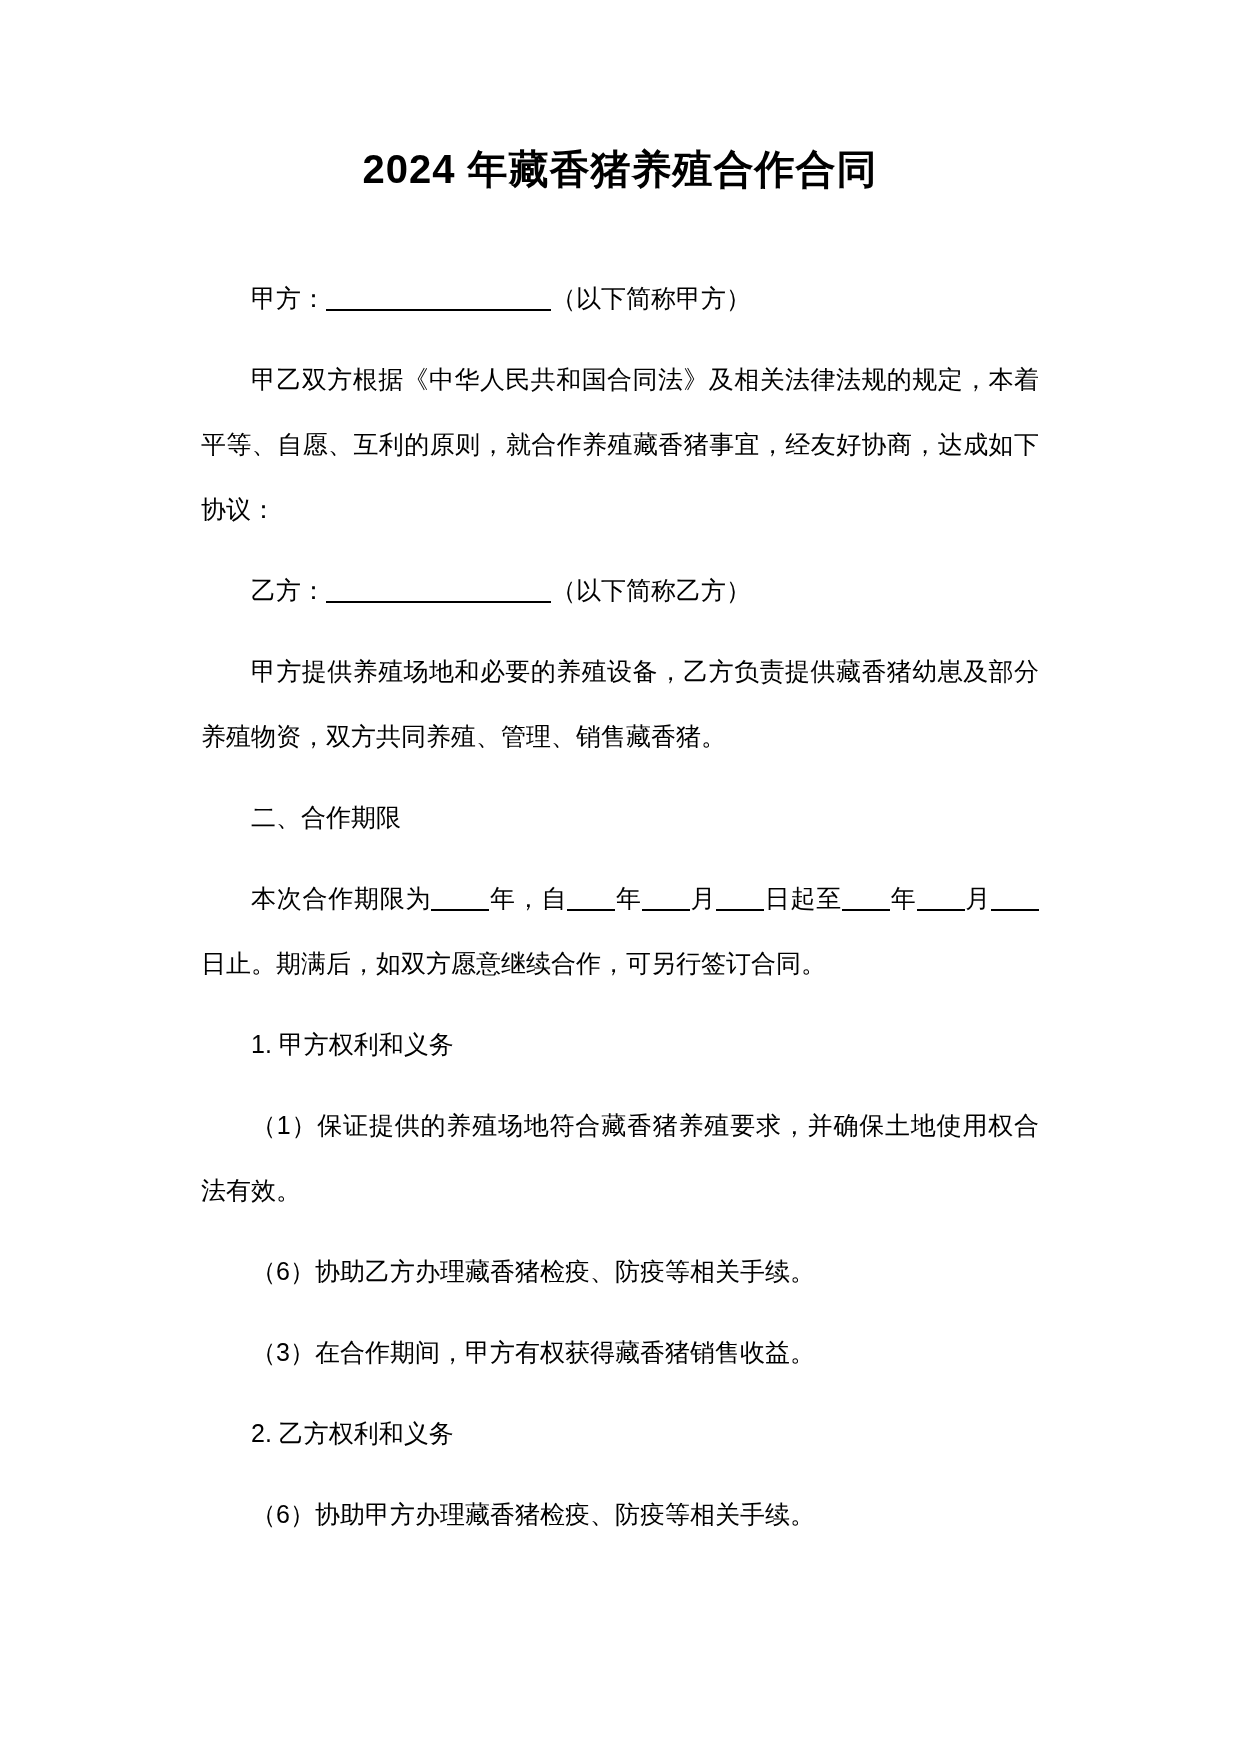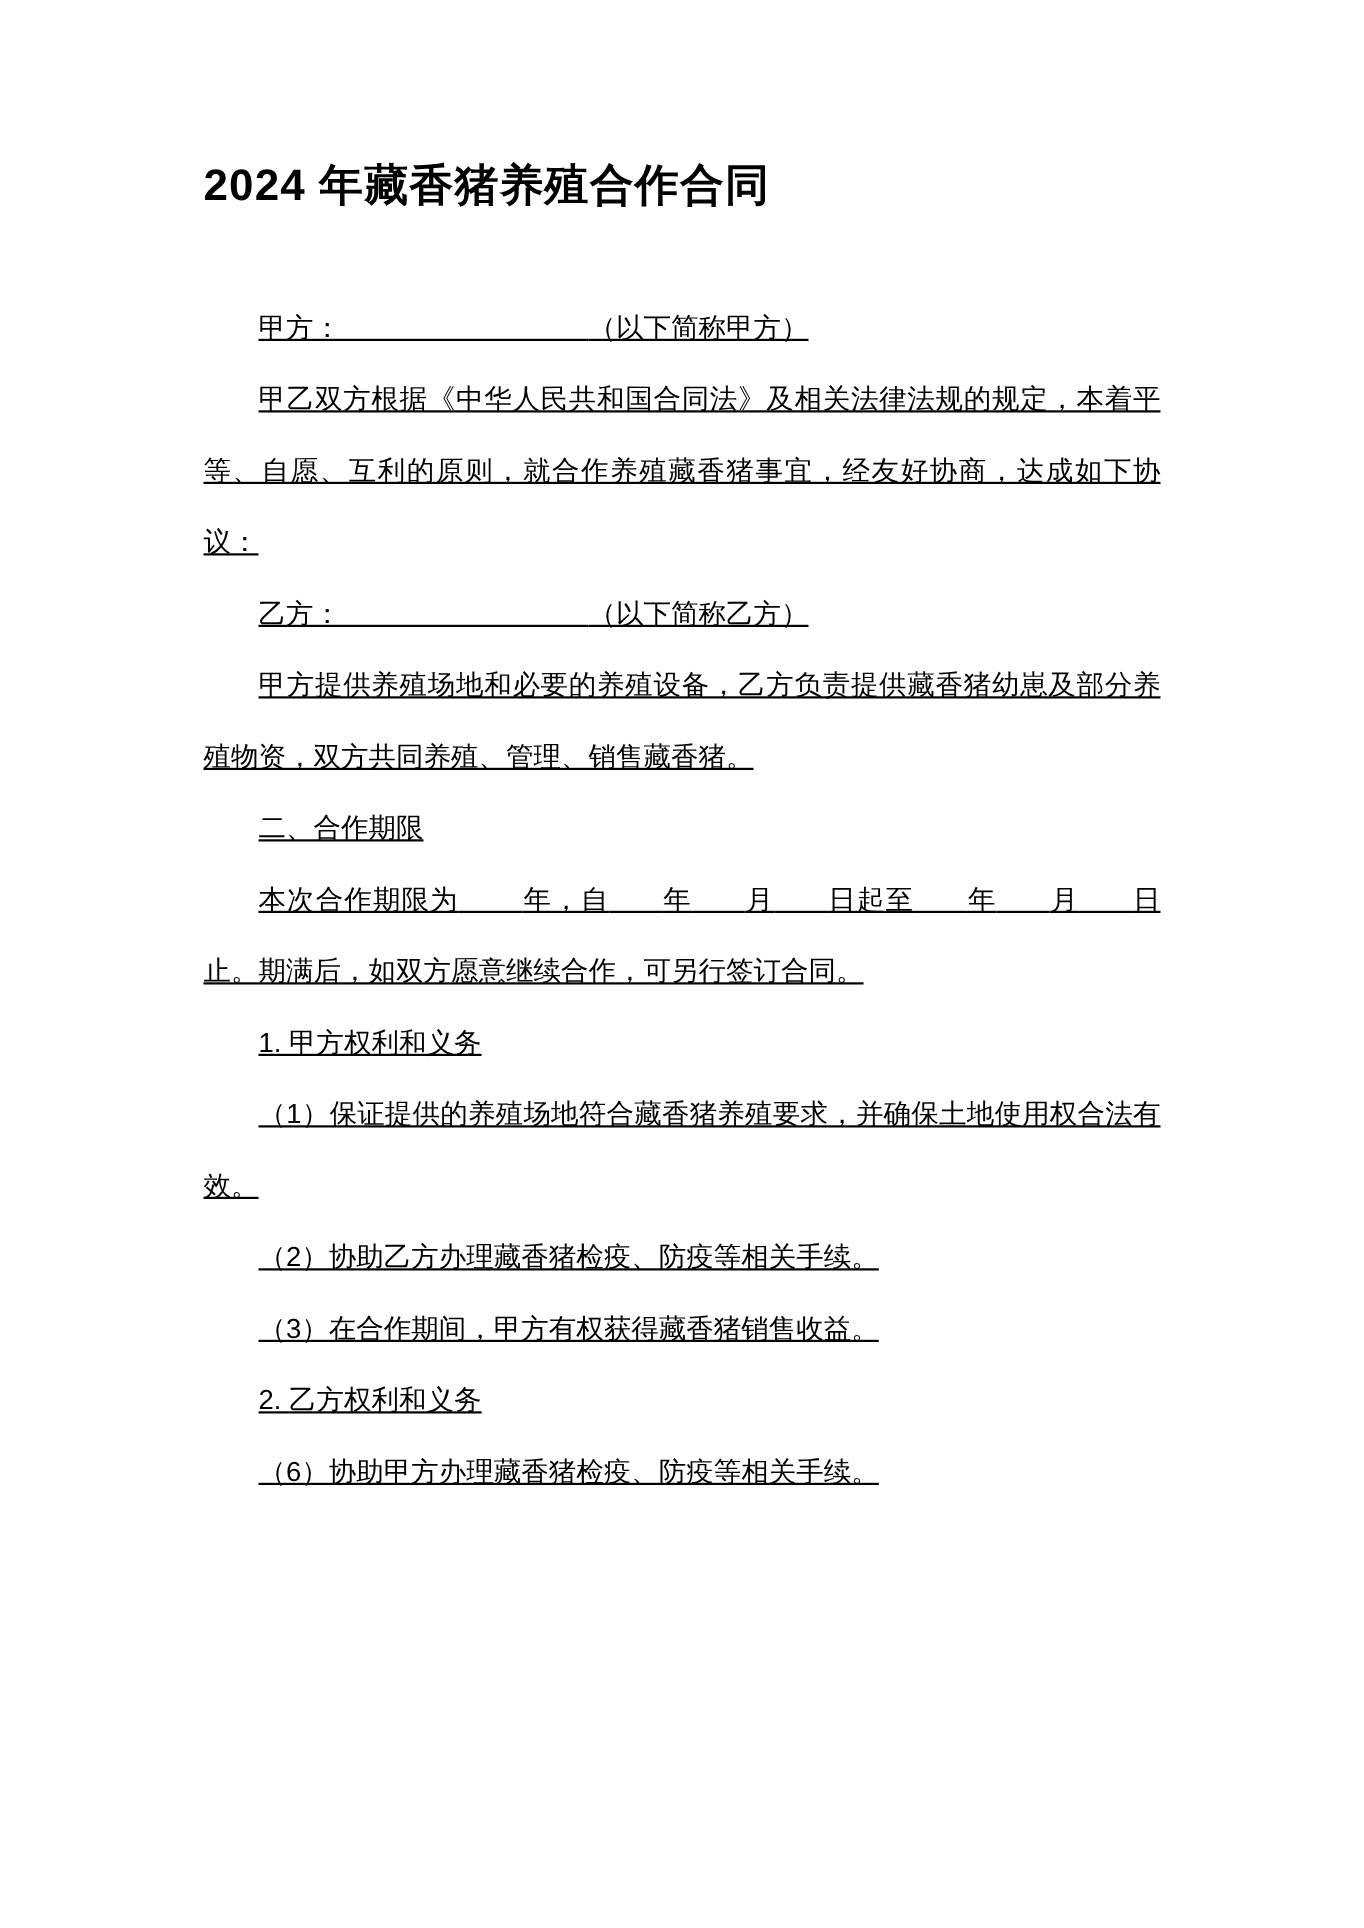--- a/index.html
+++ b/index.html
@@ -9,37 +9,36 @@
     height: 1753px;
     background: #ffffff;
     color: #000000;
     font-family: "Liberation Sans", "DejaVu Sans", sans-serif;
     overflow: hidden;
     box-sizing: border-box;
   }
   .doc-title {
     margin: 0 185px;
     padding-top: 146px;
-    text-align: left;
+    text-align: center;
     font-size: 40px;
     font-weight: 700;
     line-height: 46px;
     letter-spacing: 1px;
   }
   .doc-body {
     margin: 74px 185px 0 185px;   
     font-size: 25px;
     line-height: 65px;
     text-align: justify;
   }
   .doc-body p {
-    margin: 0;
+    margin: 16px;
     padding: 0;
     text-indent: 2em;
-    text-decoration: underline;
   }
   
   .blank {
     display: inline-block;
     height: 2px;
     background: #000000;
     vertical-align: baseline;
     transform: translateY(4px);
   }
   .w225 { width: 225px; }
@@ -66,21 +65,21 @@
 
     <p>二、合作期限</p>
 
     <p><span>本次合作期限为</span><span class="blank w58"></span><span>年，自</span><span class="blank w48"></span><span>年</span><span class="blank w48"></span><span>月</span><span class="blank w48"></span><span>日起至</span><span class="blank w48"></span><span>年</span><span class="blank w48"></span><span>月</span><span class="blank w48"></span><span>日止。期满后，如双方愿意继续合作，可另行签订合同。</span></p>
 
 
     <p>1. 甲方权利和义务</p>
 
     <p>（1）保证提供的养殖场地符合藏香猪养殖要求，并确保土地使用权合法有效。</p>
 
-    <p>（2）协助乙方办理藏香猪检疫、防疫等相关手续。</p>
+    <p>（6）协助乙方办理藏香猪检疫、防疫等相关手续。</p>
 
     <p>（3）在合作期间，甲方有权获得藏香猪销售收益。</p>
 
     <p>2. 乙方权利和义务</p>
 
 
     <p>（6）协助甲方办理藏香猪检疫、防疫等相关手续。</p>
 
   </div>
 </div>

